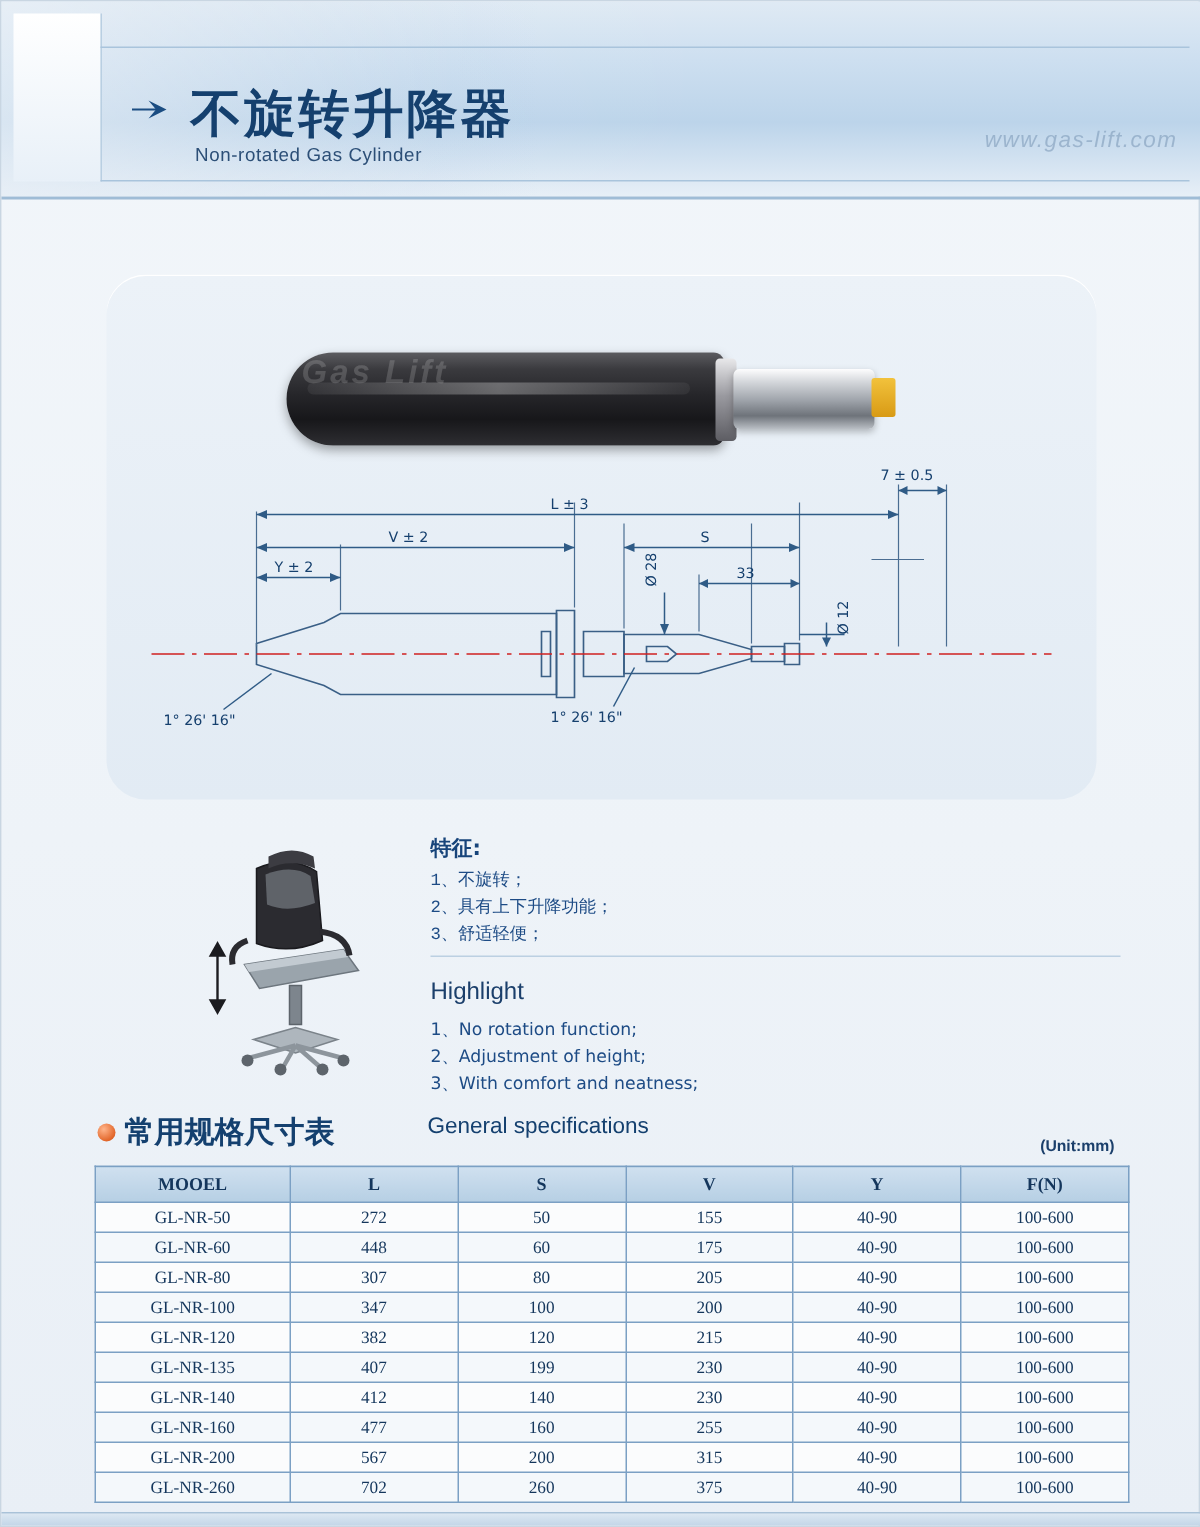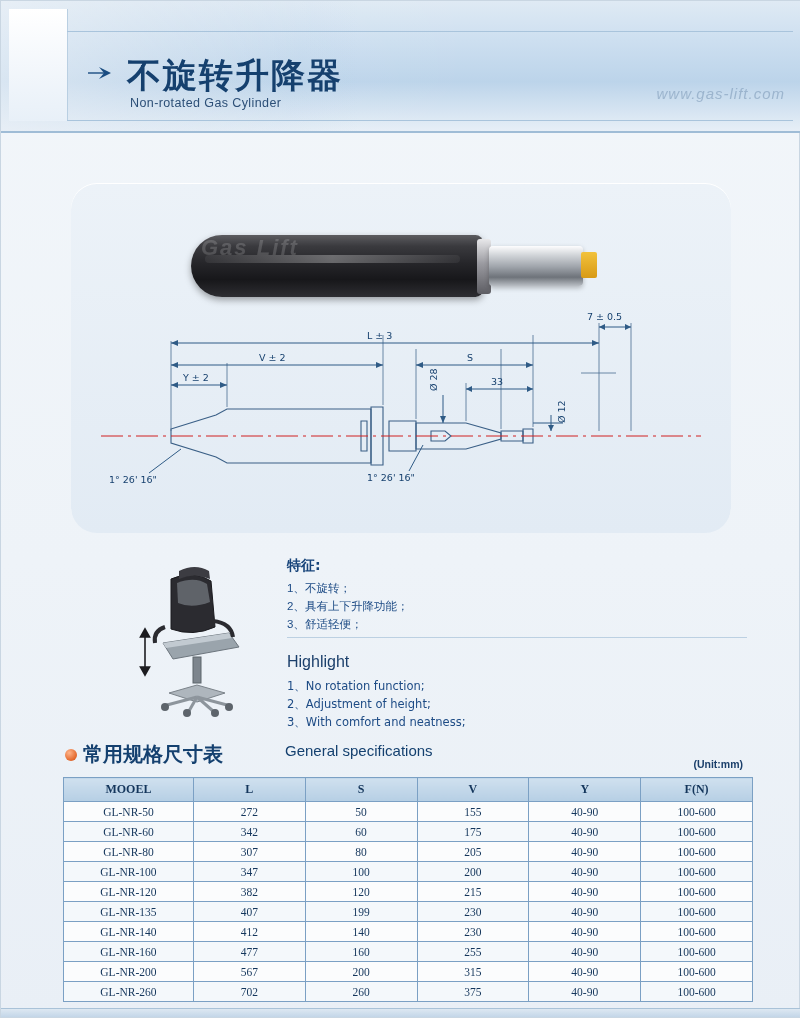--- a/index.html
+++ b/index.html
@@ -177,21 +177,21 @@
     font-weight: bold;
     color: #17447a;
     font-family: "DejaVu Sans", sans-serif;
   }
   .feat-cn-list {
     position: absolute;
     left: 286px; top: 578px;
     font-size: 11.5px;
     line-height: 18px;
     color: #1d4b85;
-    font-family: Liberation Sans, sans-serif;
+    font-family: Liberation Mono, monospace;
   }
   .feat-divider {
     position: absolute;
     left: 286px; top: 636px;
     width: 460px; height: 1px;
     background: #bcd0e2;
   }
   .feat-en-title {
     position: absolute;
     left: 286px; top: 652px;
@@ -477,21 +477,21 @@
       <tr>
         <td>GL-NR-50</td>
         <td>272</td>
         <td>50</td>
         <td>155</td>
         <td>40-90</td>
         <td>100-600</td>
       </tr>
       <tr>
         <td>GL-NR-60</td>
-        <td>342</td>
+        <td>448</td>
         <td>60</td>
         <td>175</td>
         <td>40-90</td>
         <td>100-600</td>
       </tr>
       <tr>
         <td>GL-NR-80</td>
         <td>307</td>
         <td>80</td>
         <td>205</td>

